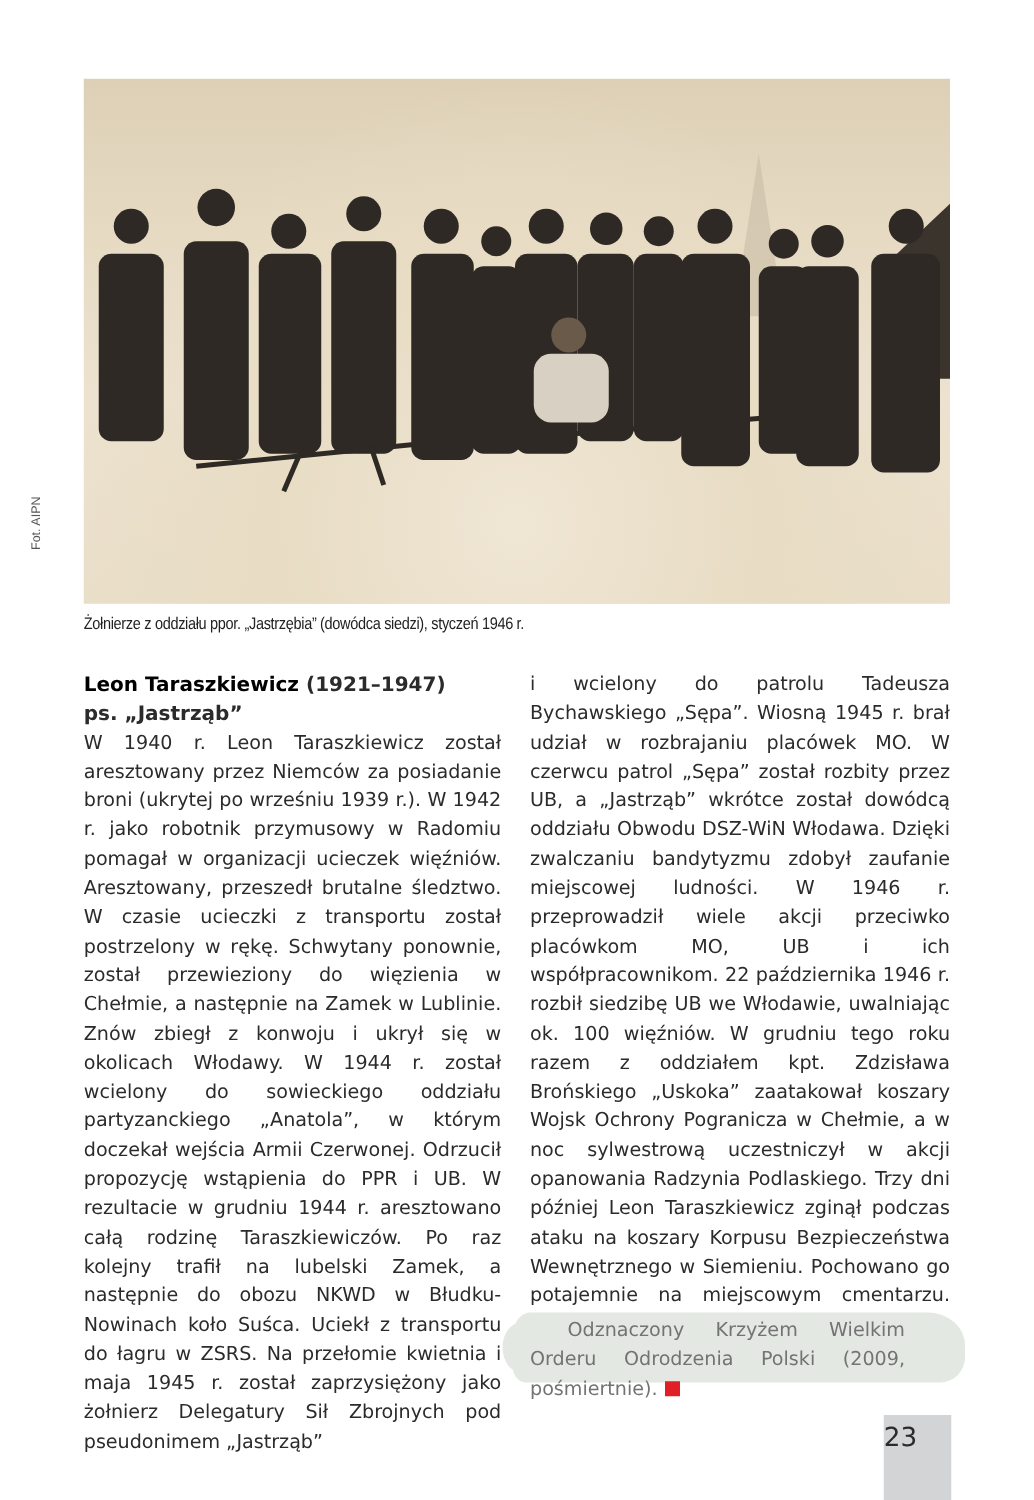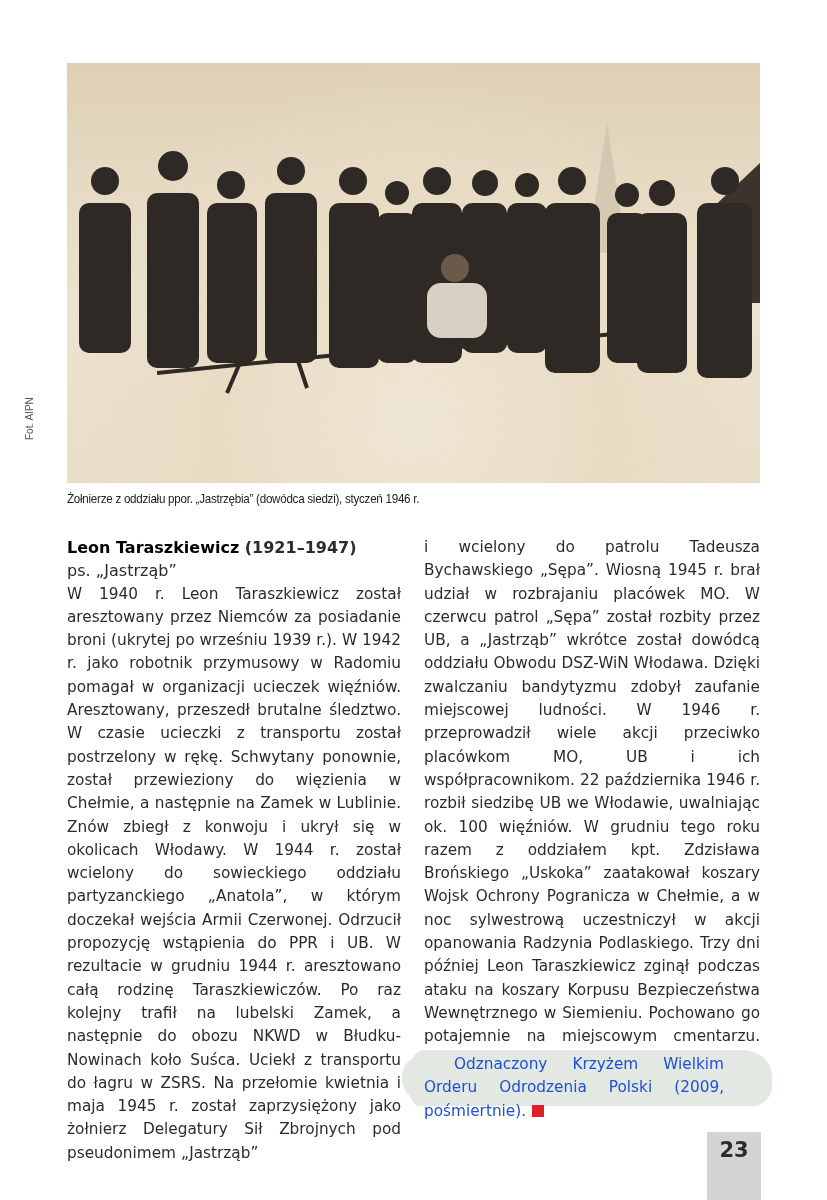--- a/index.html
+++ b/index.html
@@ -28,45 +28,45 @@
   .col {
     position: absolute; top: 536px; font-size: 15.3px; line-height: 23.3px;
     text-align: justify; color: #2b2b2b;
   }
   .col.left { left: 67px; width: 334px; }
   .col.right { left: 424px; width: 336px; }
   .col p { margin: 0; }
   .heading { font-weight: bold; font-size: 16px; }
   .heading .name { color: #000000; }
   .heading .years { color: #2b2b2b; }
-  .pseudo { font-weight: normal; font-size: 16px; }
+  .pseudo { font-weight: bold; font-size: 16px; }
   .highlight {
     position: absolute; left: 410px; top: 1050px; width: 362px; height: 56px;
     background: #e3e8e2;
     border-radius: 14px 30px 20px 10px / 20px 26px 20px 14px;
   }
   .highlight::before {
     content: ""; position: absolute; left: -8px; top: 8px; width: 30px; height: 40px;
     background: #e3e8e2; border-radius: 50%;
   }
   .highlight-text {
     position: absolute; left: 424px; top: 1053px; width: 300px;
-    font-size: 15.3px; line-height: 23.3px; color: #1d4ed8; text-indent: 30px; text-align: justify;
+    font-size: 15.3px; line-height: 23.3px; color: #737373; text-indent: 30px; text-align: justify;
   }
   .red-square {
     display: inline-block; width: 12px; height: 12px; background: #e01f26;
     margin-left: 6px; vertical-align: -1px;
   }
   .page-box {
     position: absolute; left: 707px; top: 1132px; width: 54px; height: 68px;
     background: #d3d4d6;
   }
   .page-num {
-    position: absolute; left: 0; top: 6px; width: 100%; text-align: center;
-    font-size: 21px; color: #2b2b2b; font-family: "DejaVu Sans", sans-serif; font-weight: bold;
+    position: absolute; left: 0; top: 6px; width: 100%; 
+    font-size: 21px; color: #2b2b2b; font-family: "DejaVu Sans", sans-serif;
   }
 </style>
 </head>
 <body>
 
 <div class="photo" title="Group photograph of soldiers standing in snow with machine guns in front">
   <svg viewBox="0 0 693 420" preserveAspectRatio="none">
 
     <path d="M520 190 L540 60 L560 190 Z" fill="#c9bda6" opacity="0.6"></path>
     <path d="M640 150 L693 100 L693 240 L640 240 Z" fill="#3b342c"></path>

